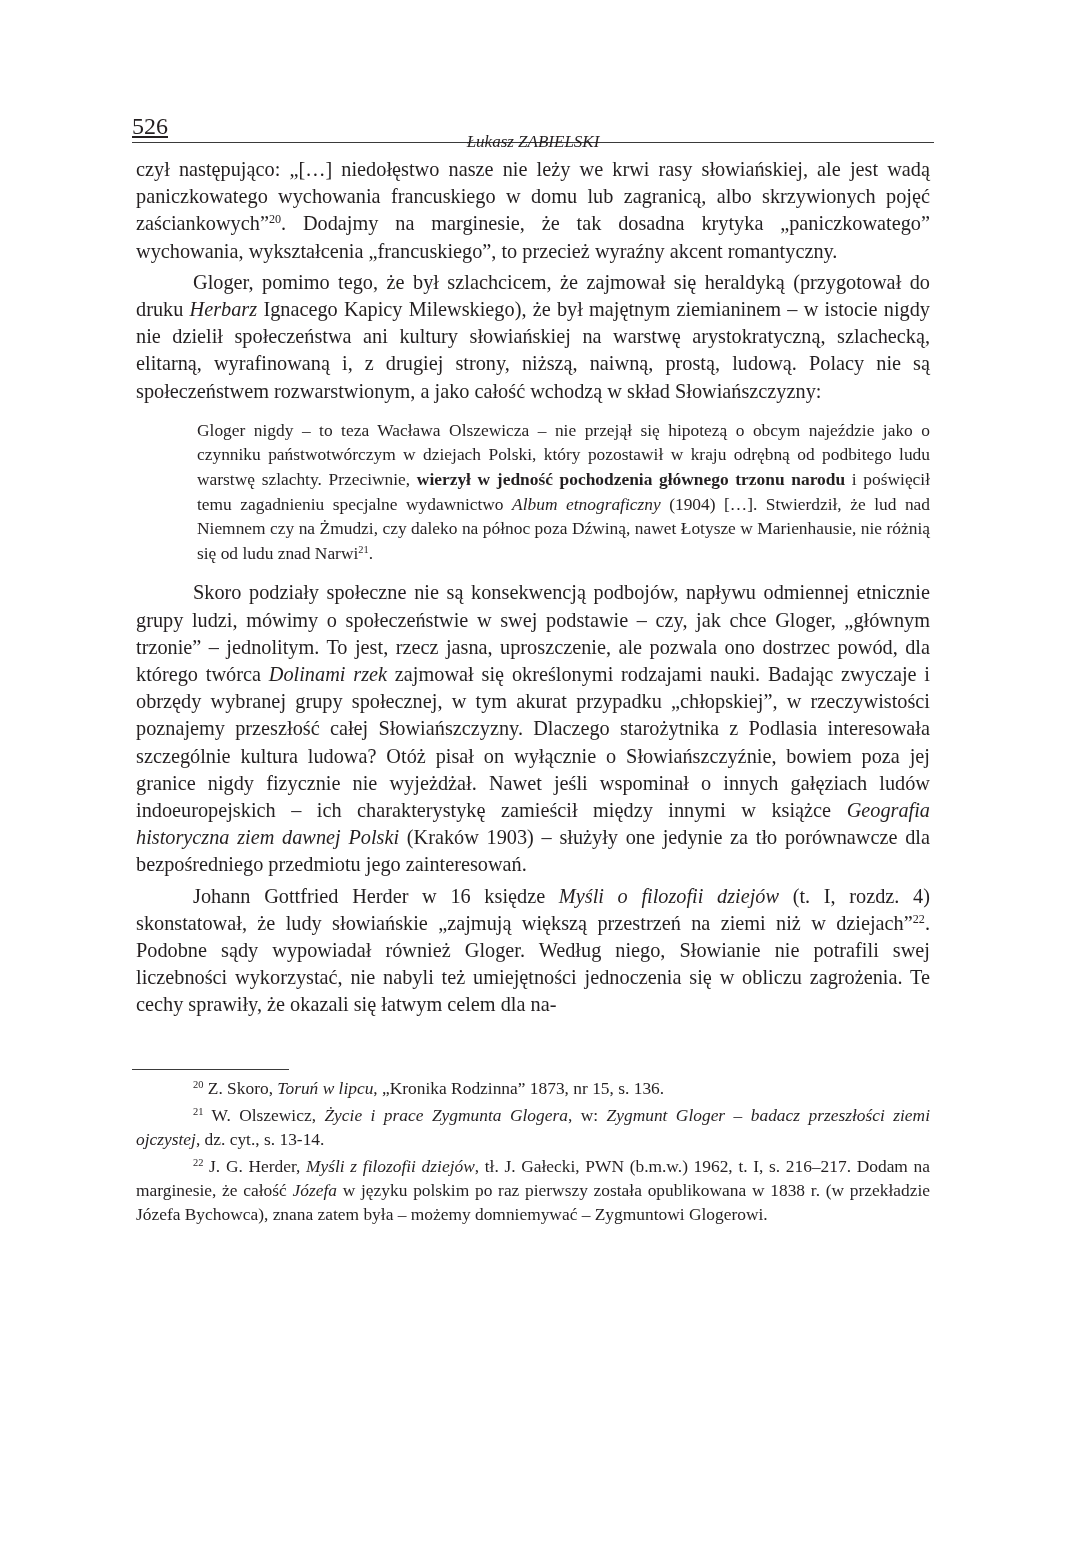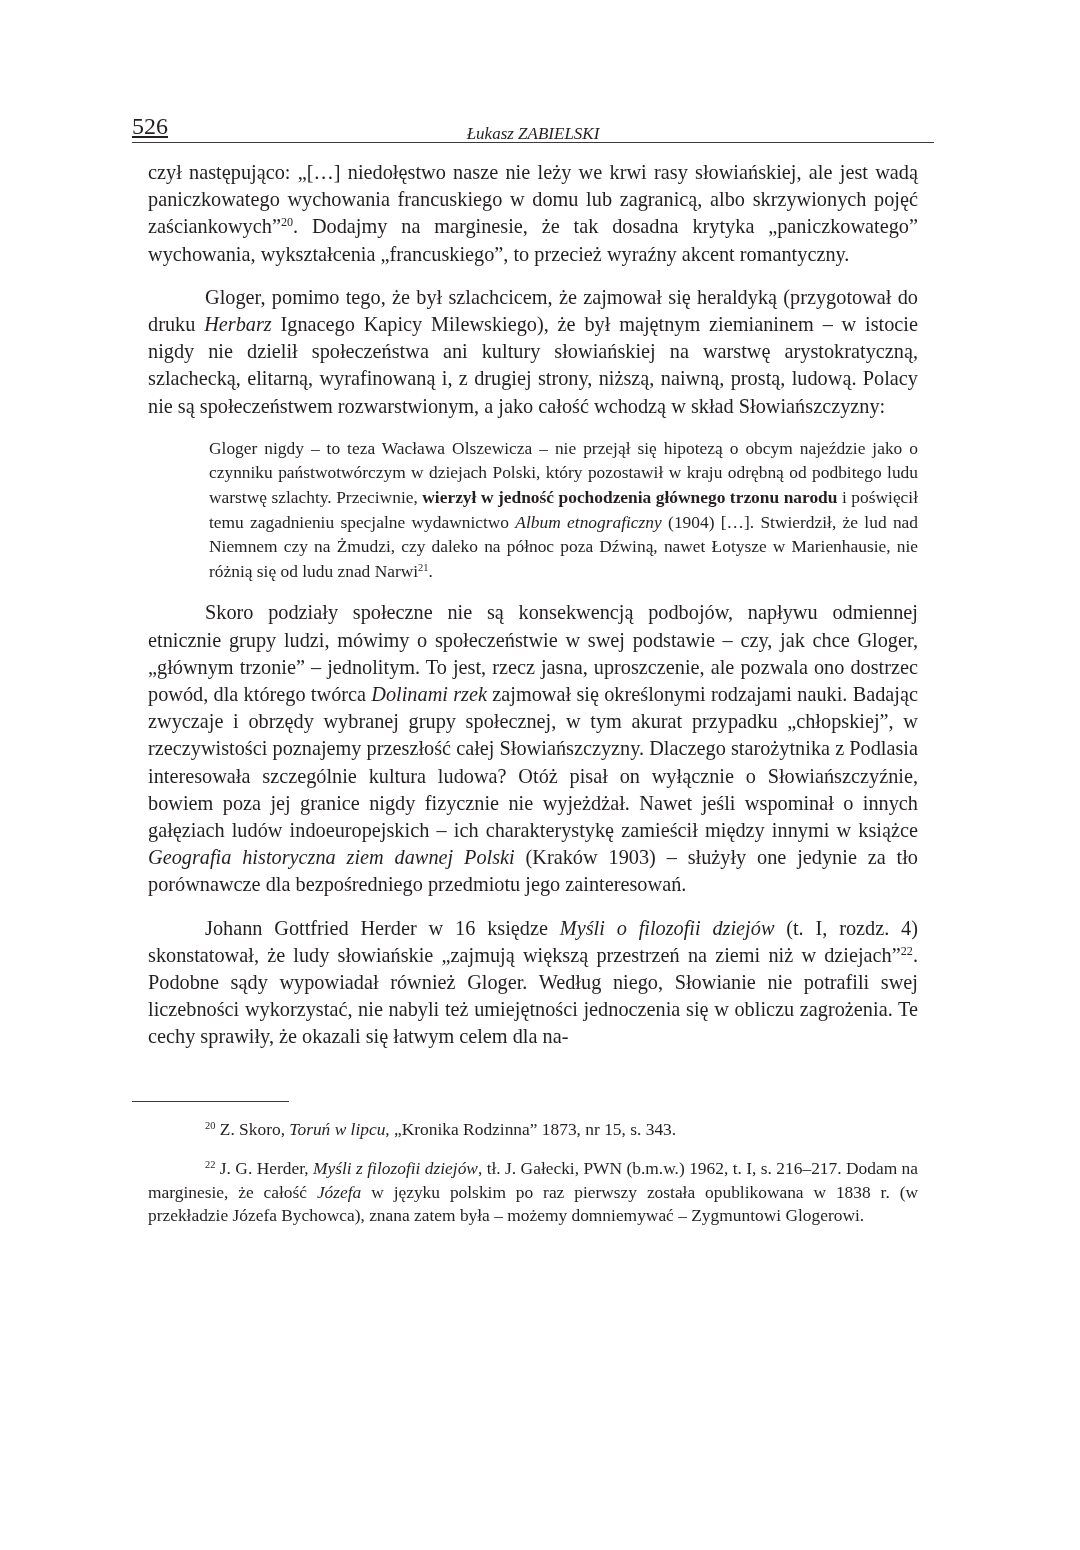--- a/index.html
+++ b/index.html
@@ -1,24 +1,24 @@
 <!DOCTYPE html>
 <html><head>
   <meta charset="utf-8">
   <style>
     html, body { margin: 0; padding: 0; background: #ffffff; }
     body { width: 1080px; height: 1550px; position: relative; overflow: hidden;
            font-family: "Liberation Serif", "DejaVu Serif", serif; color: #231f20; }
     .page { position: absolute; left: 132px; top: 108px; width: 802px; }
     .running-head { position: relative; height: 34px; border-bottom: 1.3px solid #3a3a3a; }
     .page-number { position: absolute; left: 0; top: 4px; font-size: 24px; line-height: 28px; text-decoration: underline; }
-    .running-title { position: absolute; left: 0; right: 0; top: 16px; text-align: center;
+    .running-title { position: absolute; left: 0; right: 0; top: 24px; text-align: center;
                      font-style: italic; font-size: 17px; line-height: 20px; }
     .body { margin-top: 13px; }
-    p { margin: 16px; font-size: 20.3px; line-height: 27.2px; text-align: justify; hyphens: none; }
+    p { margin: 4px; font-size: 20.3px; line-height: 27.2px; text-align: justify; hyphens: none; }
     p.indent { text-indent: 57px; }
     .blockquote { margin: 13px 0 14px 61px; }
     .blockquote p { font-size: 17.4px; line-height: 24.6px; }
     sup { font-size: 0.6em; line-height: 0; vertical-align: 0.55em; }
     i { font-style: italic; }
     b { font-weight: bold; }
     .footnote-rule { width: 157px; border-top: 1.2px solid #3a3a3a; margin-top: 50px; }
     .footnotes { margin-top: 7px; }
     .footnotes p { font-size: 17.4px; line-height: 23.6px; text-indent: 57px; }
   </style>
@@ -40,16 +40,17 @@
       <p><span>Gloger nigdy – to teza Wacława Olszewicza – nie przejął się hipotezą o obcym najeździe jako o czynniku państwotwórczym w dziejach Polski, który pozostawił w kraju odrębną od podbitego ludu warstwę szlachty. Przeciwnie, </span><b>wierzył w jedność pochodzenia głównego trzonu narodu</b><span> i poświęcił temu zagadnieniu specjalne wydawnictwo </span><i>Album etnograficzny</i><span> (1904) […]. Stwierdził, że lud nad Niemnem czy na Żmudzi, czy daleko na północ poza Dźwiną, nawet Łotysze w Marienhausie, nie różnią się od ludu znad Narwi</span><sup>21</sup><span>.</span></p>
     </div>
     <div>
         <p class="indent"><span>Skoro podziały społeczne nie są konsekwencją podbojów, napływu odmiennej etnicznie grupy ludzi, mówimy o społeczeństwie w swej podstawie – czy, jak chce Gloger, „głównym trzonie” – jednolitym. To jest, rzecz jasna, uproszczenie, ale pozwala ono dostrzec powód, dla którego twórca </span><i>Dolinami rzek</i><span> zajmował się określonymi rodzajami nauki. Badając zwyczaje i obrzędy wybranej grupy społecznej, w tym akurat przypadku „chłopskiej”, w rzeczywistości poznajemy przeszłość całej Słowiańszczyzny. Dlaczego starożytnika z Podlasia interesowała szczególnie kultura ludowa? Otóż pisał on wyłącznie o Słowiańszczyźnie, bowiem poza jej granice nigdy fizycznie nie wyjeżdżał. Nawet jeśli wspominał o innych gałęziach ludów indoeuropejskich – ich charakterystykę zamieścił między innymi w książce </span><i>Geografia historyczna ziem dawnej Polski</i><span> (Kraków 1903) – służyły one jedynie za tło porównawcze dla bezpośredniego przedmiotu jego zainteresowań.</span></p>
         <p class="indent"><span>Johann Gottfried Herder w 16 księdze </span><i>Myśli o filozofii dziejów</i><span> (t. I, rozdz. 4) skonstatował, że ludy słowiańskie „zajmują większą przestrzeń na ziemi niż w dziejach”</span><sup>22</sup><span>. Podobne sądy wypowiadał również Gloger. Według niego, Słowianie nie potrafili swej liczebności wykorzystać, nie nabyli też umiejętności jednoczenia się w obliczu zagrożenia. Te cechy sprawiły, że okazali się łatwym celem dla na-</span></p>
       </div>
   </div>
 
   <div class="footnote-rule"></div>
   <div class="footnotes">
-      <p><sup>20</sup><span> Z. Skoro, </span><i>Toruń w lipcu</i><span>, „Kronika Rodzinna” 1873, nr 15, s. 343.</span></p>
+      <p><sup>20</sup><span> Z. Skoro, </span><i>Toruń w lipcu</i><span>, „Kronika Rodzinna” 1873, nr 15, s. 136.</span></p>
+      <p><sup>21</sup><span> W. Olszewicz, </span><i>Życie i prace Zygmunta Glogera</i><span>, w: </span><i>Zygmunt Gloger – badacz przeszłości ziemi ojczystej</i><span>, dz. cyt., s. 13-14.</span></p>
       <p><sup>22</sup><span> J. G. Herder, </span><i>Myśli z filozofii dziejów</i><span>, tł. J. Gałecki, PWN (b.m.w.) 1962, t. I, s. 216–217. Dodam na marginesie, że całość </span><i>Józefa</i><span> w języku polskim po raz pierwszy została opublikowana w 1838 r. (w przekładzie Józefa Bychowca), znana zatem była – możemy domniemywać – Zygmuntowi Glogerowi.</span></p>
     </div>
 </div>
 
 </body></html>

